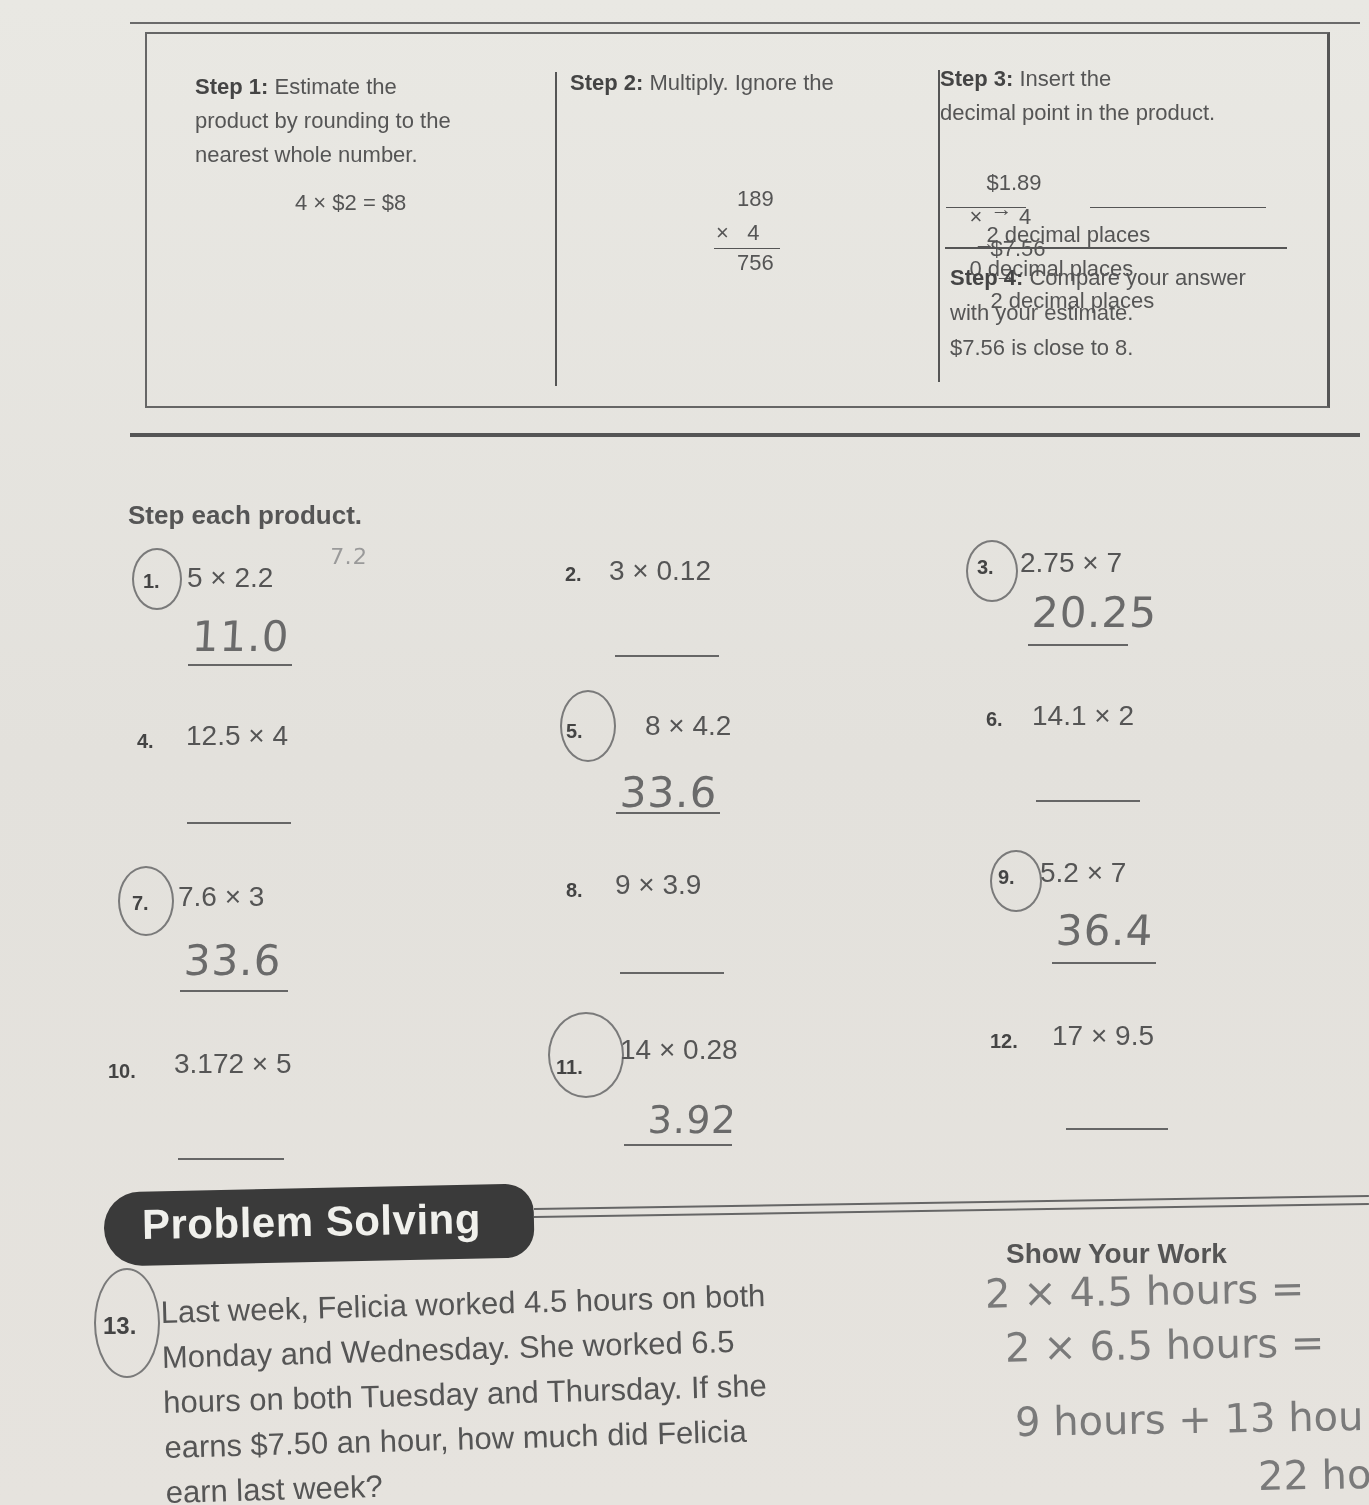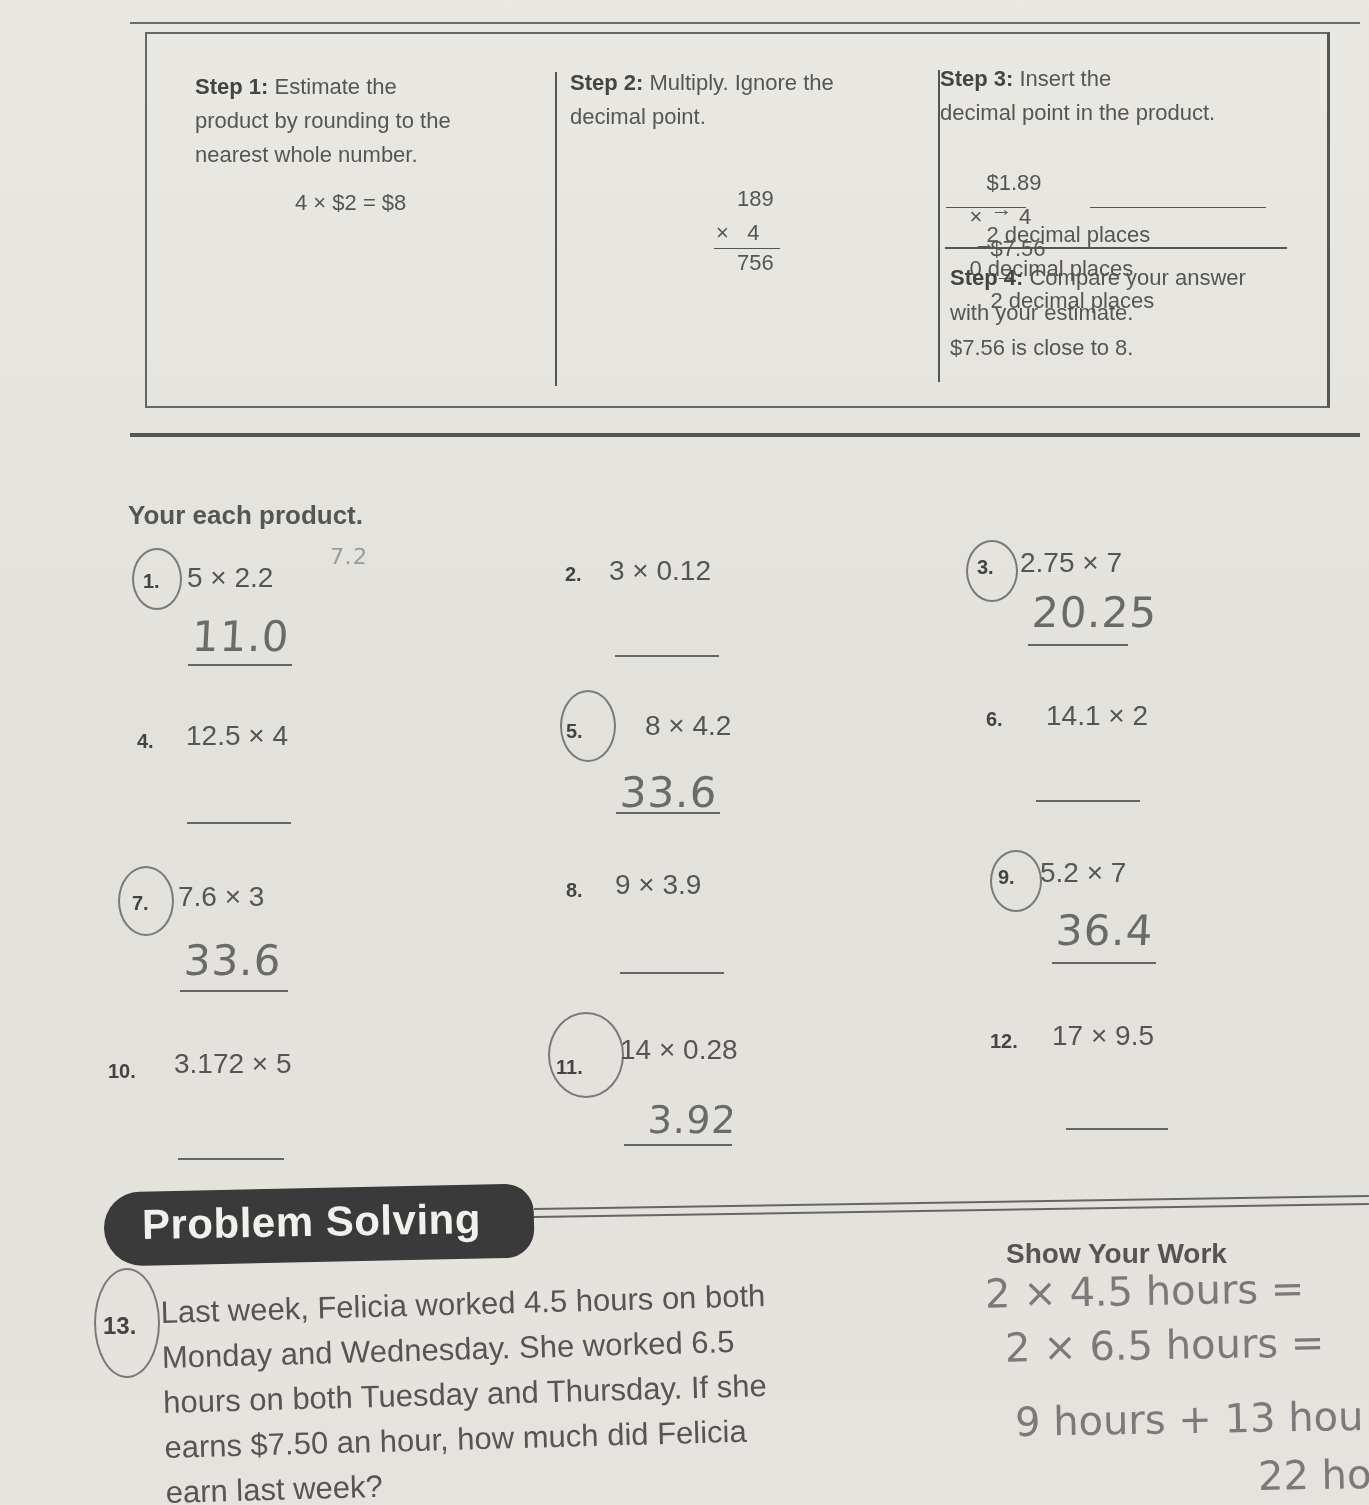--- a/index.html
+++ b/index.html
@@ -72,21 +72,20 @@
 
   <div class="step-text" style="left:195px; top:70px;">
     <div><b>Step 1:</b> <span>Estimate the</span></div>
     <div>product by rounding to the</div>
     <div>nearest whole number.</div>
   </div>
   <div class="math" style="left:295px; top:190px;">4 × $2 = $8</div>
 
   <div class="step-text" style="left:570px; top:66px;">
     <div><b>Step 2:</b> <span>Multiply. Ignore the</span></div>
-    <div>decimal point.</div>
   </div>
   <div class="math" style="left:737px; top:186px;">189</div>
   <div class="math" style="left:716px; top:220px; white-space:pre;">×   4</div>
   <div class="rule" style="left:714px; top:248px; width:66px;"></div>
   <div class="math" style="left:737px; top:250px;">756</div>
 
   <div class="step-text" style="left:940px; top:62px;">
     <div><b>Step 3:</b> <span>Insert the</span></div>
     <div>decimal point in the product.</div>
   </div>
@@ -108,21 +107,21 @@
     <span>2 decimal places</span>
   </div>
   <div class="rule" style="left:945px; top:247px; width:342px; height:2px;"></div>
 
   <div class="step-text" style="left:950px; top:260px; line-height:35px;">
     <div><b>Step 4:</b> <span>Compare your answer</span></div>
     <div>with your estimate.</div>
     <div>$7.56 is close to 8.</div>
   </div>
 
-  <div class="section-heading">Your each product.</div>
+  <div class="section-heading">Step each product.</div>
 
   <div class="circle" style="left:132px; top:548px; width:50px; height:62px;"></div>
   <div class="p-num" style="left:143px; top:570px;">1.</div>
   <div class="p-expr" style="left:187px; top:562px;">5 × 2.2</div>
   <div class="answer" style="left:330px; top:544px; font-size:22px; color:#9a9a9a;">7.2</div>
   <div class="answer" style="left:192px; top:612px;">11.0</div>
   <div class="p-line" style="left:188px; top:664px; width:104px;"></div>
 
   <div class="p-num" style="left:565px; top:563px;">2.</div>
   <div class="p-expr" style="left:609px; top:555px;">3 × 0.12</div>
@@ -138,21 +137,21 @@
   <div class="p-expr" style="left:186px; top:720px;">12.5 × 4</div>
   <div class="p-line" style="left:187px; top:822px; width:104px;"></div>
 
   <div class="circle" style="left:560px; top:690px; width:56px; height:72px;"></div>
   <div class="p-num" style="left:566px; top:720px;">5.</div>
   <div class="p-expr" style="left:613px; top:710px;margin-left:32px;">8 × 4.2</div>
   <div class="answer" style="left:620px; top:768px;">33.6</div>
   <div class="p-line" style="left:616px; top:812px; width:104px;"></div>
 
   <div class="p-num" style="left:986px; top:708px;">6.</div>
-  <div class="p-expr" style="left:1032px; top:700px;margin-left:14px;">14.1 × 2</div>
+  <div class="p-expr" style="left:1032px; top:700px;">14.1 × 2</div>
   <div class="p-line" style="left:1036px; top:800px; width:104px;"></div>
 
   <div class="circle" style="left:118px; top:866px; width:56px; height:70px;"></div>
   <div class="p-num" style="left:132px; top:892px;">7.</div>
   <div class="p-expr" style="left:178px; top:881px;">7.6 × 3</div>
   <div class="answer" style="left:184px; top:936px;">33.6</div>
   <div class="p-line" style="left:180px; top:990px; width:108px;"></div>
 
   <div class="p-num" style="left:566px; top:879px;">8.</div>
   <div class="p-expr" style="left:615px; top:869px;">9 × 3.9</div>

